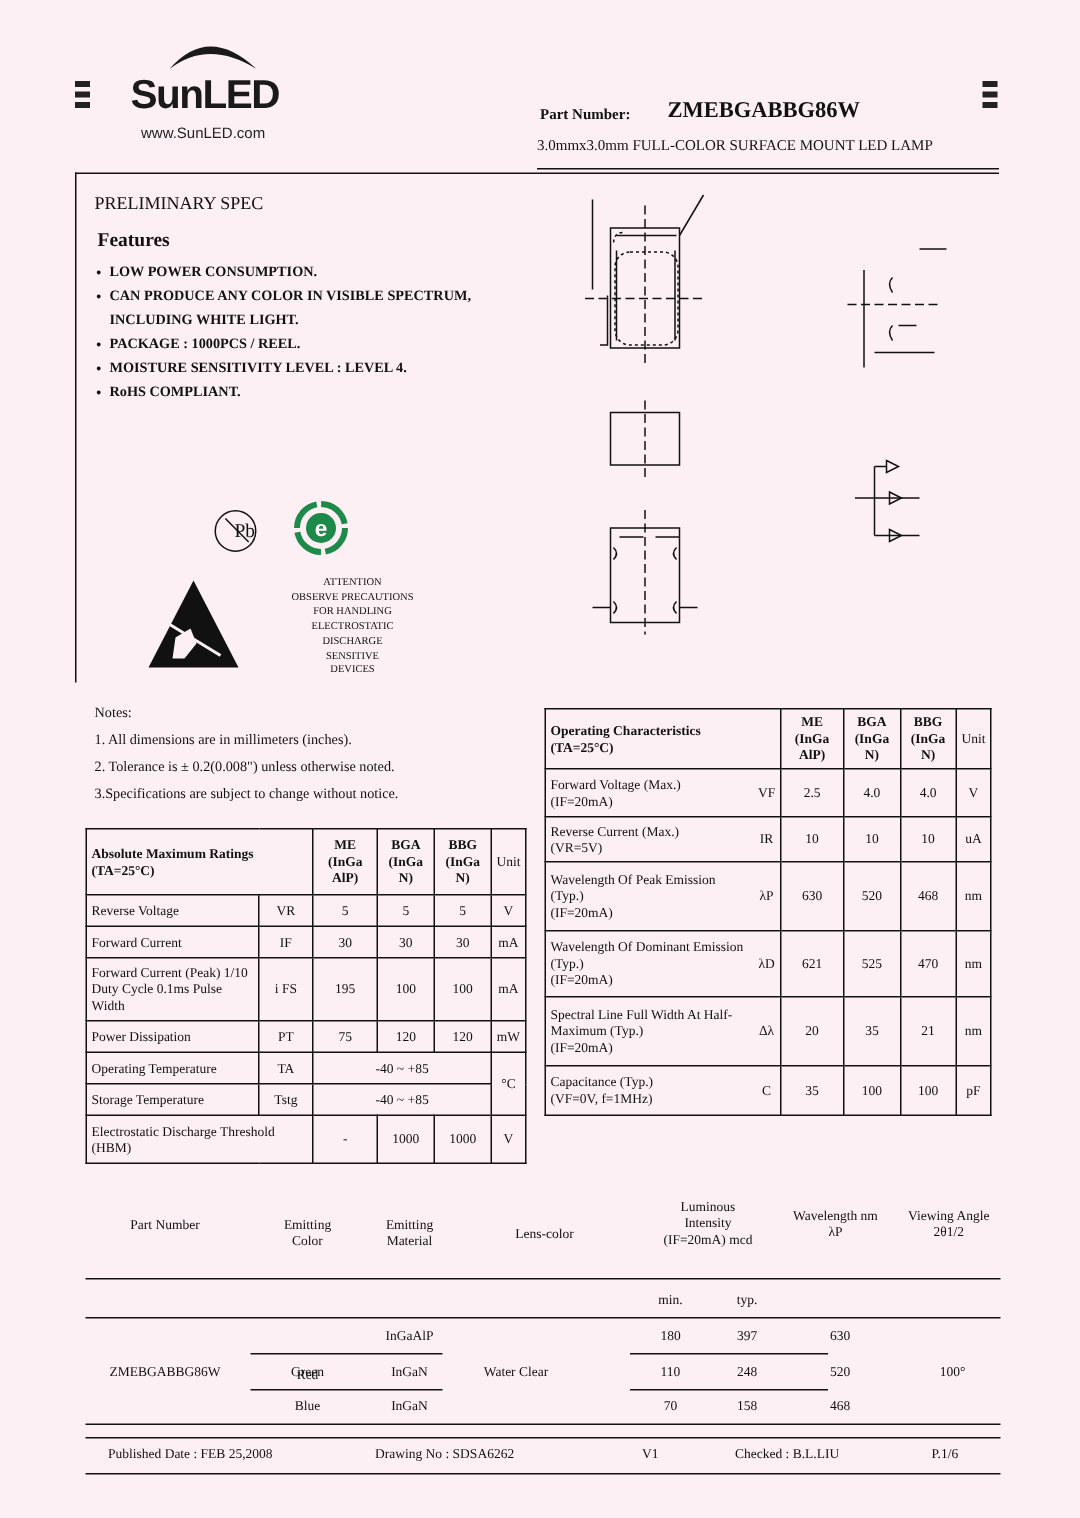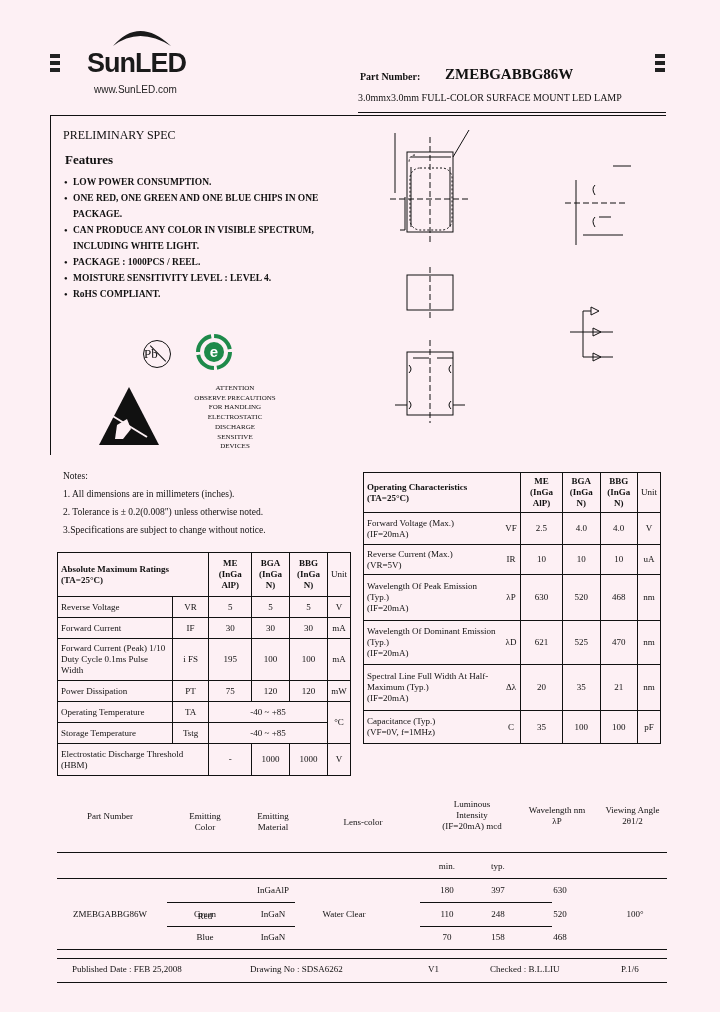--- a/index.html
+++ b/index.html
@@ -20,21 +20,21 @@
   .pn-desc { left:358px; top:92px; font-size:10px; }
   .hdr-rule { left:358px; top:112px; width:308px; height:1px; background:#111; }
   .frame { left:50px; top:115px; width:616px; height:0; border-top:1px solid #111; }
   .frame-left { left:50px; top:115px; width:1px; height:340px; background:#111; }
   .prelim { left:63px; top:128px; font-size:12px; }
   .features-title { left:65px; top:152px; font-size:13px; font-weight:bold; }
   .features { left:64px; top:174px; font-size:9.5px; line-height:16px; margin:0; padding:0; list-style:none; width:280px;font-weight:bold; }
   .features li { position:relative; padding-left:9px; }
   .features li:before { content:"\25CF"; position:absolute; left:0; font-size:6px; top:0; }
   
-  .pb-icon { left:143px; top:340px; width:26px; height:26px; border:1.5px solid #111; border-radius:50%; font-size:13px; text-align:left; line-height:26px; }
+  .pb-icon { left:143px; top:340px; width:26px; height:26px; border:1.5px solid #111; border-radius:50%; font-size:13px; text-align:right; line-height:26px; }
   .pb-icon:after { content:""; position:absolute; left:3px; top:12px; width:22px; height:1px; background:#111; transform:rotate(45deg); }
   .e-icon { left:196px; top:334px; width:36px; height:36px; }
   .esd-icon { left:97px; top:385px; width:64px; height:64px; }
   .esd-text { left:165px; top:384px; width:140px; text-align:center; font-size:7px; line-height:9.7px; }
   
   .notes { left:63px; top:467px; font-size:9.5px; line-height:18px; }
   
   table { border-collapse:collapse; font-size:9px; }
   .spec td { border:1px solid #111; padding:1px 3px; vertical-align:middle; line-height:11px; }
   .spec .c { text-align:center; }
@@ -83,21 +83,20 @@
 <div class="abs pn-desc">3.0mmx3.0mm FULL-COLOR SURFACE MOUNT LED LAMP</div>
 <div class="abs hdr-rule"></div>
 
 <div class="abs frame"></div>
 <div class="abs frame-left"></div>
 
 <div class="abs prelim">PRELIMINARY SPEC</div>
 <div class="abs features-title">Features</div>
 <ul class="abs features">
   <li>LOW POWER CONSUMPTION.</li>
-  <li>ONE RED, ONE GREEN AND ONE BLUE CHIPS IN ONE PACKAGE.</li>
   <li>CAN PRODUCE ANY COLOR IN VISIBLE SPECTRUM, INCLUDING WHITE LIGHT.</li>
   <li>PACKAGE : 1000PCS / REEL.</li>
   <li>MOISTURE SENSITIVITY LEVEL : LEVEL 4.</li>
   <li>RoHS COMPLIANT.</li>
 </ul>
 
 <div class="abs pb-icon">Pb</div>
 <svg class="abs e-icon" viewBox="0 0 36 36">
   <circle cx="18" cy="18" r="16" fill="none" stroke="#1e8a4a" stroke-width="4" stroke-dasharray="22 3"></circle>
   <circle cx="18" cy="18" r="10" fill="#1e8a4a"></circle>

